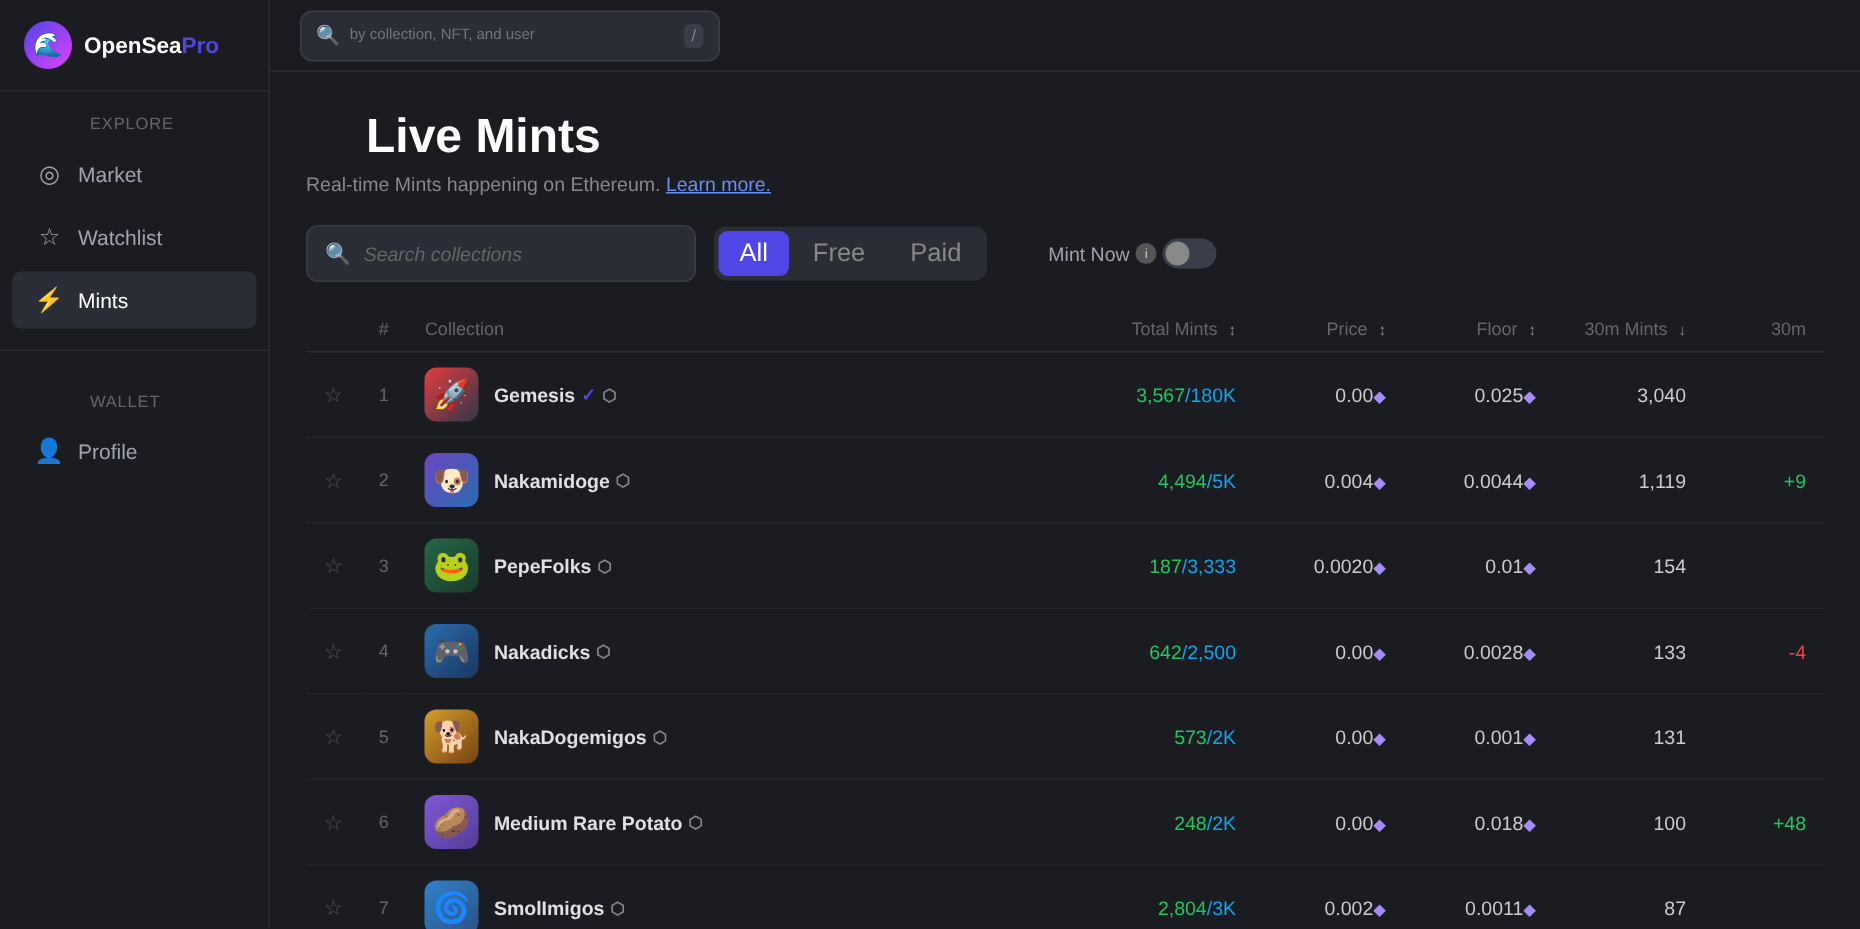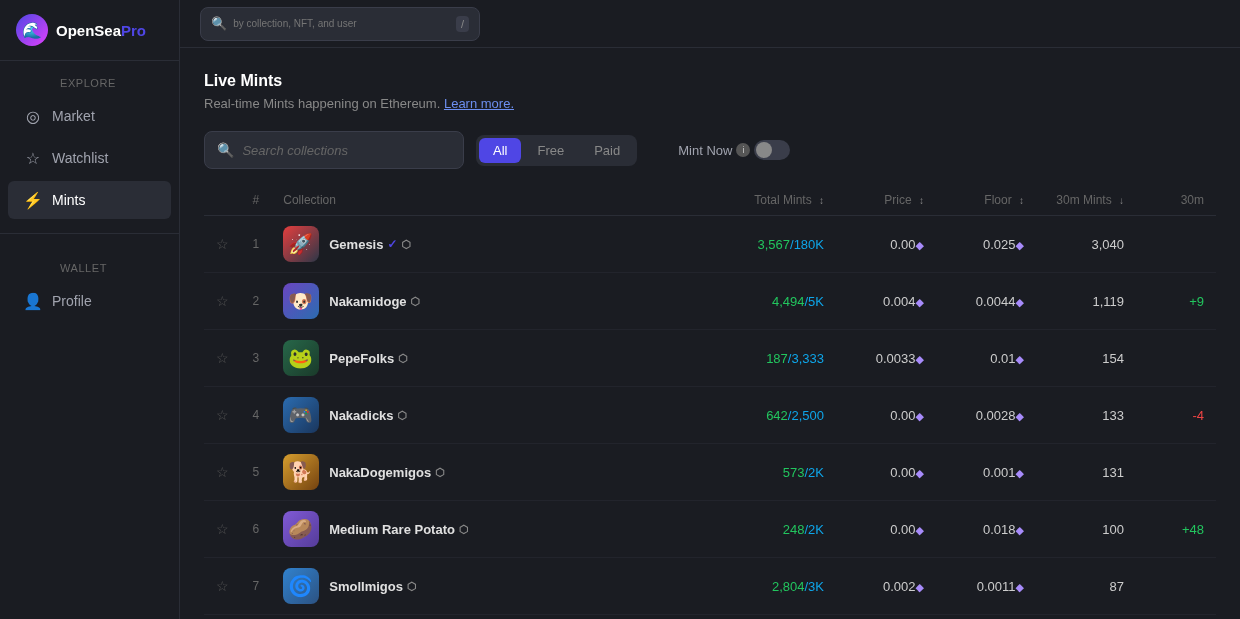--- a/index.html
+++ b/index.html
@@ -138,24 +138,25 @@
     }
 
     
     .content {
       flex: 1;
       overflow-y: auto;
       padding: 24px 24px 0 24px;
     }
 
     .page-title {
-      font-size: 16px;
+      font-size: 32px;
       font-weight: 700;
       color: #fff;
       margin-bottom: 6px;
+      margin-left: 40px;
     }
     .page-subtitle {
       font-size: 13px;
       color: #888;
       margin-bottom: 20px;
     }
     .page-subtitle a {
       color: #6c8eef;
       text-decoration: underline;
     }
@@ -195,21 +196,21 @@
       display: flex;
       background: #2a2d36;
       border-radius: 8px;
       padding: 3px;
       gap: 2px;
     }
     .filter-tab {
       padding: 5px 14px;
       border-radius: 6px;
       cursor: pointer;
-      font-size: 13px;
+      font-size: 17px;
       font-weight: 500;
       color: #888;
       transition: all 0.15s;
     }
     .filter-tab.active {
       background: #4f46e5;
       color: #fff;
     }
 
     .mint-now-label {
@@ -525,21 +526,21 @@
         <div class="thumb-emoji thumb-3">🐸</div>
         <div class="collection-name">
           PepeFolks  <span class="chain-icon">⬡</span>
         </div>
       </div>
     </td>
     <td class="col-total-mints">
       <span class="mints-value">187</span><span class="mints-max">/3,333</span>
     </td>
     <td class="col-price">
-      <span class="eth-value">0.0033</span><span class="eth-sym">◆</span>
+      <span class="eth-value">0.0020</span><span class="eth-sym">◆</span>
     </td>
     <td class="col-floor">
       <span class="eth-value">0.01</span><span class="eth-sym">◆</span>
     </td>
     <td class="col-30m-mints">
       154
     </td>
     <td class="col-30m-change">
       
     </td>

